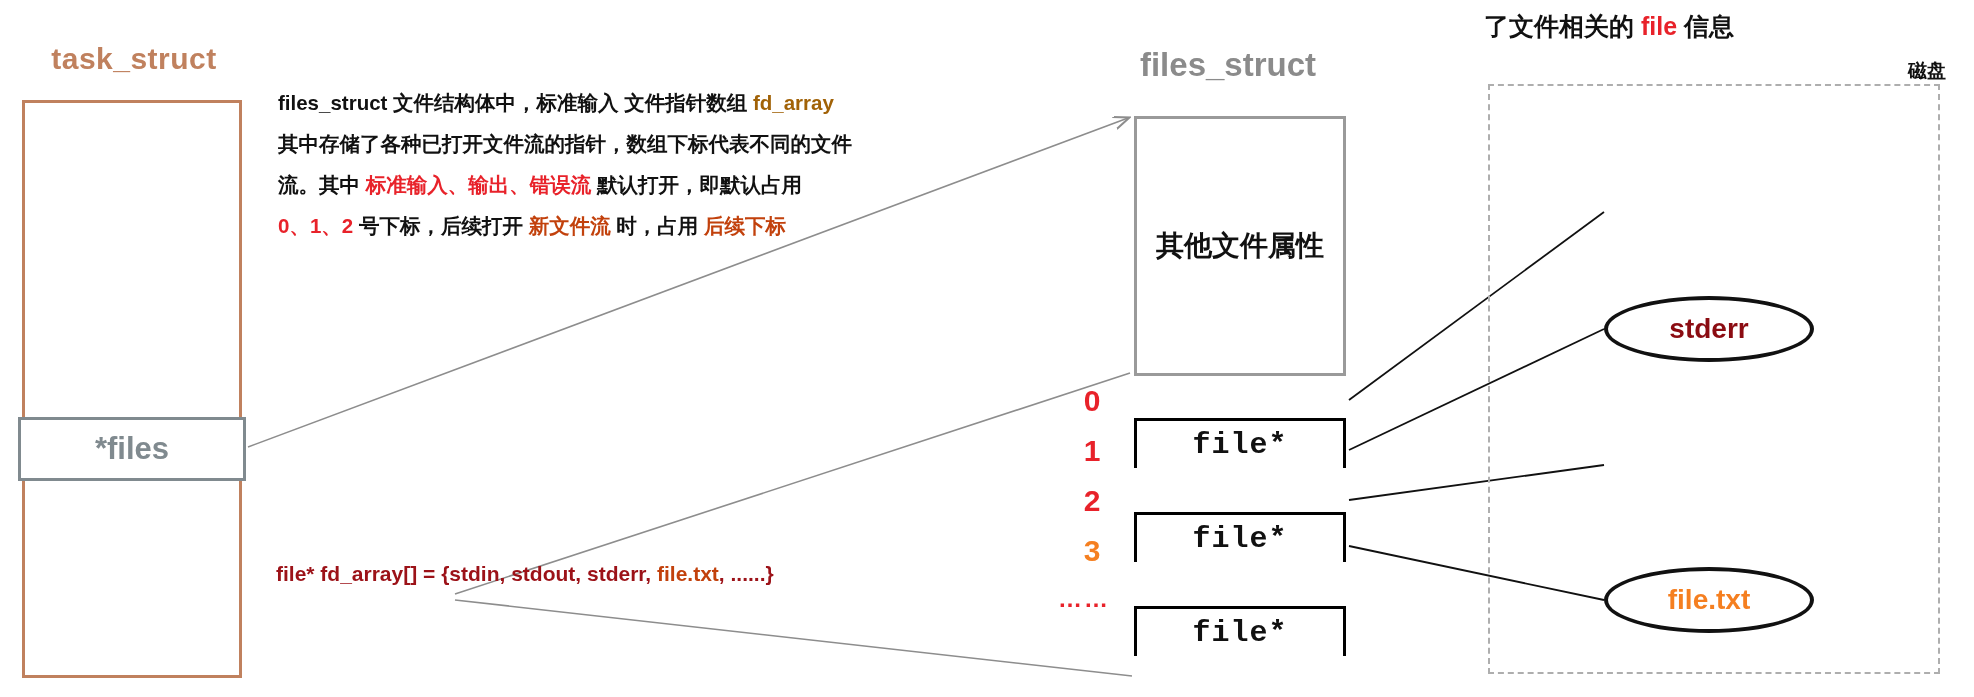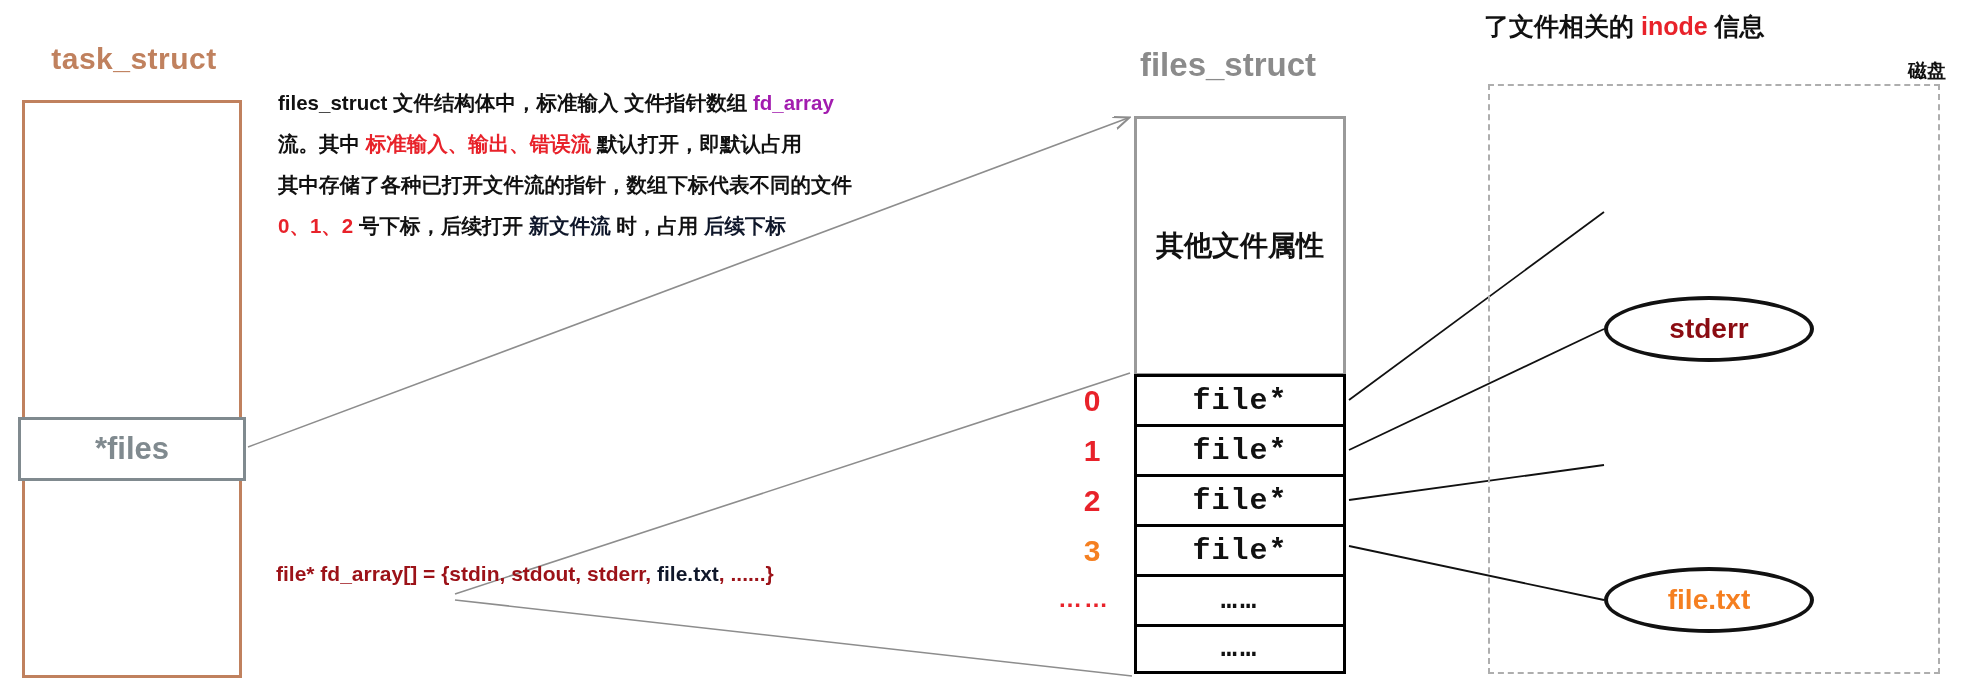--- a/index.html
+++ b/index.html
@@ -30,22 +30,22 @@
   }
 
   
   #para{
     left:278px;top:82px;width:700px;
     font-size:20.5px;font-weight:bold;color:#111;line-height:41px;
     white-space:nowrap;
   }
   #para .ln{display:block;}
   .red{color:#e8222a;}
-  .orange{color:#0f172a;}
-  .darkred{color:#a21caf;text-align:right;}
+  .orange{color:#c2410c;}
+  .darkred{color:#a16207;text-align:right;}
 
   
   #fs-title{
     left:1113px;top:46px;width:230px;text-align:center;
     font-size:33px;font-weight:bold;color:#8b8b8b;
   }
   #fs-attr{
     left:1134px;top:116px;width:212px;height:260px;
     border:3px solid #9a9a9a;background:#fff;box-sizing:border-box;
     display:flex;align-items:center;justify-content:center;
@@ -53,21 +53,21 @@
   }
   #fd-table{
     left:1134px;top:374px;width:212px;
     box-sizing:border-box;
   }
   .fd-row{
     height:50px;border:3px solid #000;border-bottom-width:0;
     background:#fff;box-sizing:border-box;
     display:flex;align-items:center;justify-content:center;
     font-family:"Liberation Mono","DejaVu Sans Mono",monospace;
-    font-size:30px;font-weight:bold;color:#111;letter-spacing:1px;
+    font-size:30px;font-weight:bold;color:#111;letter-spacing:1px;margin-top:44px;
   }
   .fd-row.last{border-bottom-width:3px;}
   .fd-row.dots{font-size:27px;letter-spacing:3px;}
   .fd-idx{
     position:absolute;width:56px;text-align:center;
     font-size:30px;font-weight:bold;
   }
 
   
   #disk-note{
@@ -124,22 +124,22 @@
   </svg>
 
   <div class="abs" id="task-title">task_struct</div>
   <div class="abs" id="task-box"></div>
   <div class="abs" id="files-slot">
     <span>*files</span>
   </div>
 
   <div class="abs" id="para">
     <span class="ln"><span>files_struct 文件结构体中，标准输入 文件指针数组 </span><span class="darkred">fd_array</span></span>
+    <span class="ln">其中存储了各种已打开文件流的指针，数组下标代表不同的文件</span>
     <span class="ln"><span>流。其中 </span><span class="red">标准输入、输出、错误流</span><span> 默认打开，即默认占用</span></span>
-    <span class="ln">其中存储了各种已打开文件流的指针，数组下标代表不同的文件</span>
     <span class="ln"><span class="red">0、1、2</span><span> 号下标，后续打开 </span><span class="orange">新文件流</span><span> 时，占用 </span><span class="orange">后续下标</span></span>
   </div>
 
   <div class="abs" id="fs-title">files_struct</div>
   <div class="abs" id="fs-attr">
     <span>其他文件属性</span>
   </div>
 
   <div class="abs fd-idx" style="left:1064px;top:384px;color:#e8222a;">0</div>
   <div class="abs fd-idx" style="left:1064px;top:434px;color:#e8222a;">1</div>
@@ -162,21 +162,21 @@
       </div>
     <div class="fd-row dots">
         <span>……</span>
       </div>
     <div class="fd-row dots last">
         <span>……</span>
       </div>
   </div>
 
   <div class="abs" id="disk-note">
-    <span class="ln" style="display:block;"><span>了文件相关的 </span><span class="red">inode</span><span> 信息</span></span>
+    <span class="ln" style="display:block;"><span>了文件相关的 </span><span class="red">file</span><span> 信息</span></span>
   </div>
   <div class="abs" id="disk-label">磁盘</div>
   <div class="abs" id="disk-box"></div>
 
   <div class="abs ell" style="left:1604px;top:296px;">
     <span>stderr</span>
   </div>
   <div class="abs ell file" style="left:1604px;top:567px;">
     <span>file.txt</span>
   </div>

